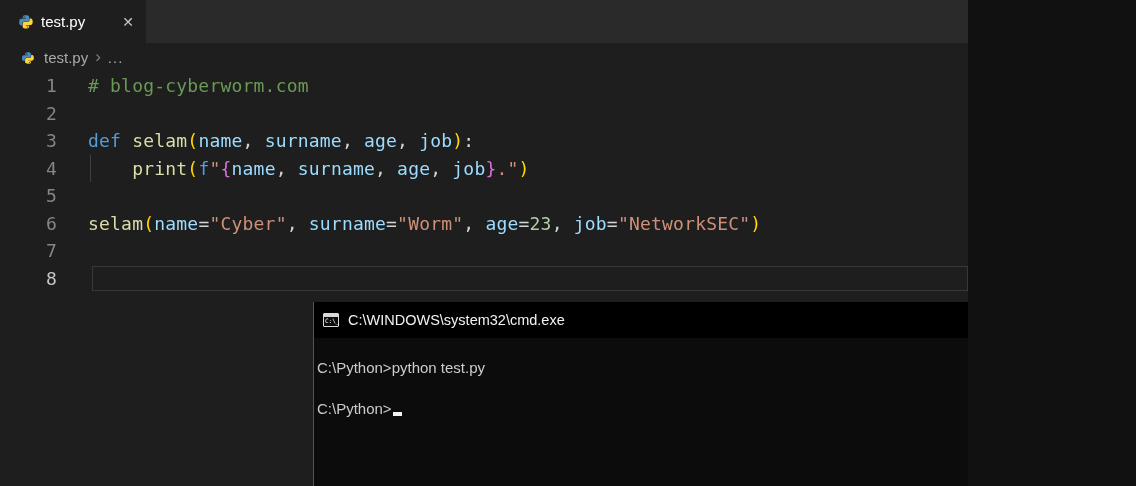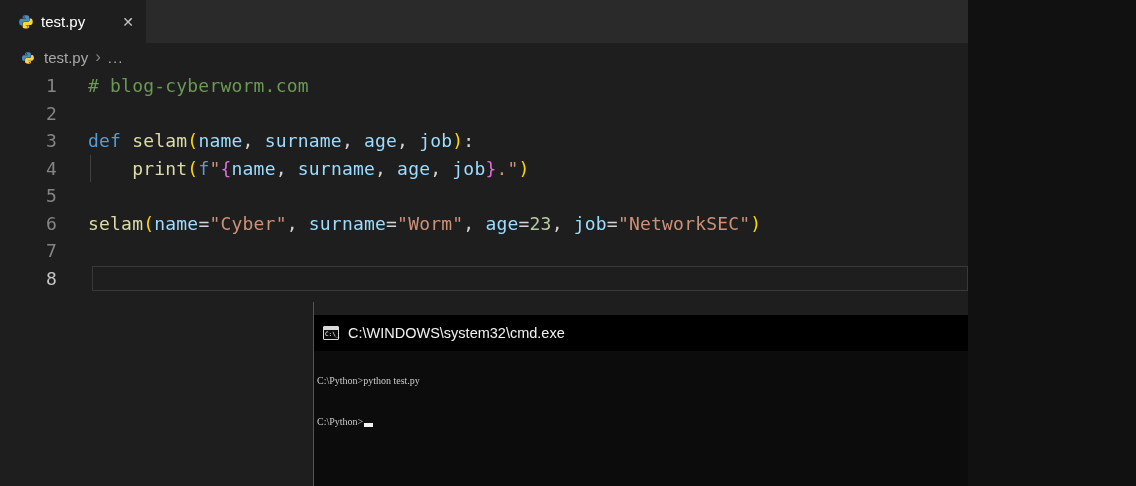--- a/index.html
+++ b/index.html
@@ -35,35 +35,35 @@
   .line.current .gutter { color:#c6c6c6; }
   .code { padding-left:31px; white-space:pre; }
   .indent-guide { position:absolute; left:90px; top:0; bottom:0; border-left:1px solid #404040; }
   .cur-border { position:absolute; left:92px; right:0; top:1px; bottom:1px; border:1px solid #383838; }
   
   .cmd-window {
     position:absolute; left:313px; top:302px; right:0; bottom:0;
     border-left:1px solid rgba(150,150,150,0.45);
     display:flex; flex-direction:column;
   }
-  .cmd-titlebar { height:36px; background:#000000; display:flex; align-items:center; padding-left:9px; flex:none;margin-top:13px; }
+  .cmd-titlebar { height:36px; background:#000000; display:flex; align-items:center; padding-left:9px; flex:none; }
   .cmd-icon {
     position:relative; width:16px; height:14px; flex:none;
     background:#0c0c0c; border:1px solid #d9d9d9; border-radius:1px;
   }
   .cmd-icon::before { content:""; position:absolute; left:0; right:0; top:0; height:3px; background:#d9d9d9; }
   .cmd-icon::after {
     content:"C:\\_"; position:absolute; left:1px; top:4px;
     font-family:"DejaVu Sans Mono",monospace; font-size:6px; line-height:6px; color:#ffffff;
   }
   .cmd-title { color:#f2f2f2; font-size:14.5px; margin-left:9px; white-space:nowrap; }
   .cmd-body {
     flex:1; background:#0c0c0c; padding:20px 0 0 3px;
-    font-family:Liberation Serif, serif;
-    font-size:10px; line-height:20.5px; color:#cccccc;
+    font-family:Liberation Sans, sans-serif;
+    font-size:15px; line-height:20.5px; color:#cccccc;
   }
   .term-line { height:20.5px; white-space:pre; }
   .term-cursor {
     display:inline-block; width:9px; height:4px; background:#f2f2f2;
     vertical-align:-2px; margin-left:1px;
   }
 </style>
 </head>
 <body>
 

